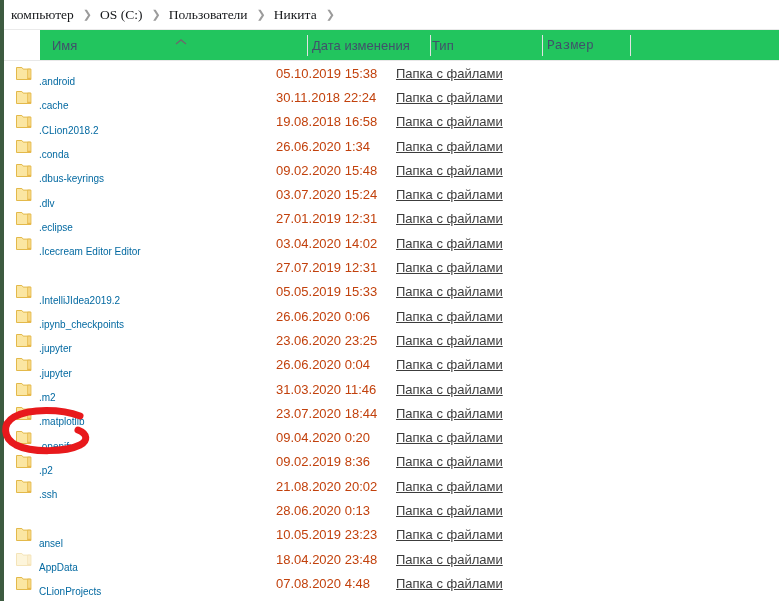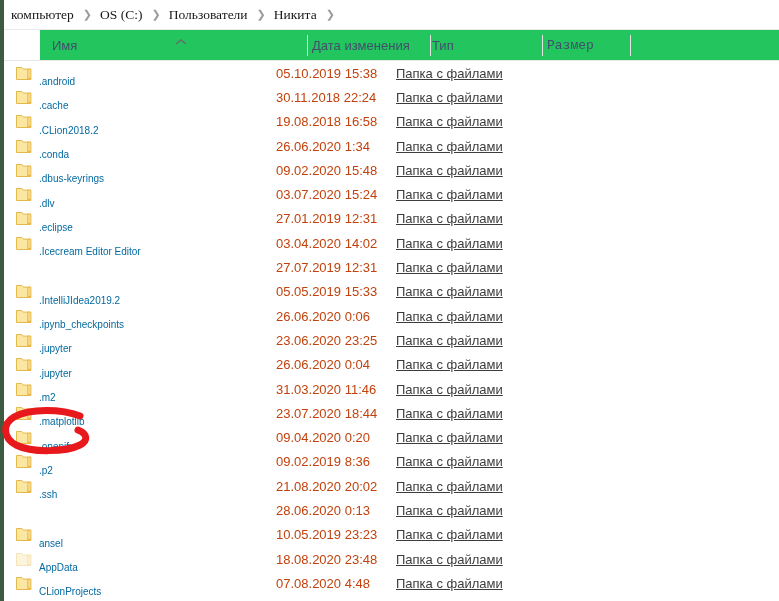--- a/index.html
+++ b/index.html
@@ -470,21 +470,21 @@
       </div>
       <div class="row">
         <div class="cell-name">
           <span class="folder-icon hidden-folder"><svg width="16" height="15" viewBox="0 0 16 15">
               <path d="M0.5 1.5 h5.4 l1.3 1.6 h7.3 v10.4 h-14 z" fill="#fbe6a2" stroke="#e3b94a" stroke-width="1"></path>
               <path d="M11.6 3.1 h3.4 v10.4 h-3.4 z" fill="#f7d784" stroke="#e3b94a" stroke-width="0.8"></path>
               <path d="M11.6 11.8 h3.4 v1.7 h-3.4 z" fill="#e9b74b"></path>
             </svg></span>
           <span class="name-label">AppData</span>
         </div>
-        <div class="cell-date">18.08.2020 23:48</div>
+        <div class="cell-date">18.04.2020 23:48</div>
         <div class="cell-type">Папка с файлами</div>
         <div class="cell-size"></div>
       </div>
       <div class="row">
         <div class="cell-name">
           <span class="folder-icon"><svg width="16" height="15" viewBox="0 0 16 15">
               <path d="M0.5 1.5 h5.4 l1.3 1.6 h7.3 v10.4 h-14 z" fill="#fbe6a2" stroke="#e3b94a" stroke-width="1"></path>
               <path d="M11.6 3.1 h3.4 v10.4 h-3.4 z" fill="#f7d784" stroke="#e3b94a" stroke-width="0.8"></path>
               <path d="M11.6 11.8 h3.4 v1.7 h-3.4 z" fill="#e9b74b"></path>
             </svg></span>

